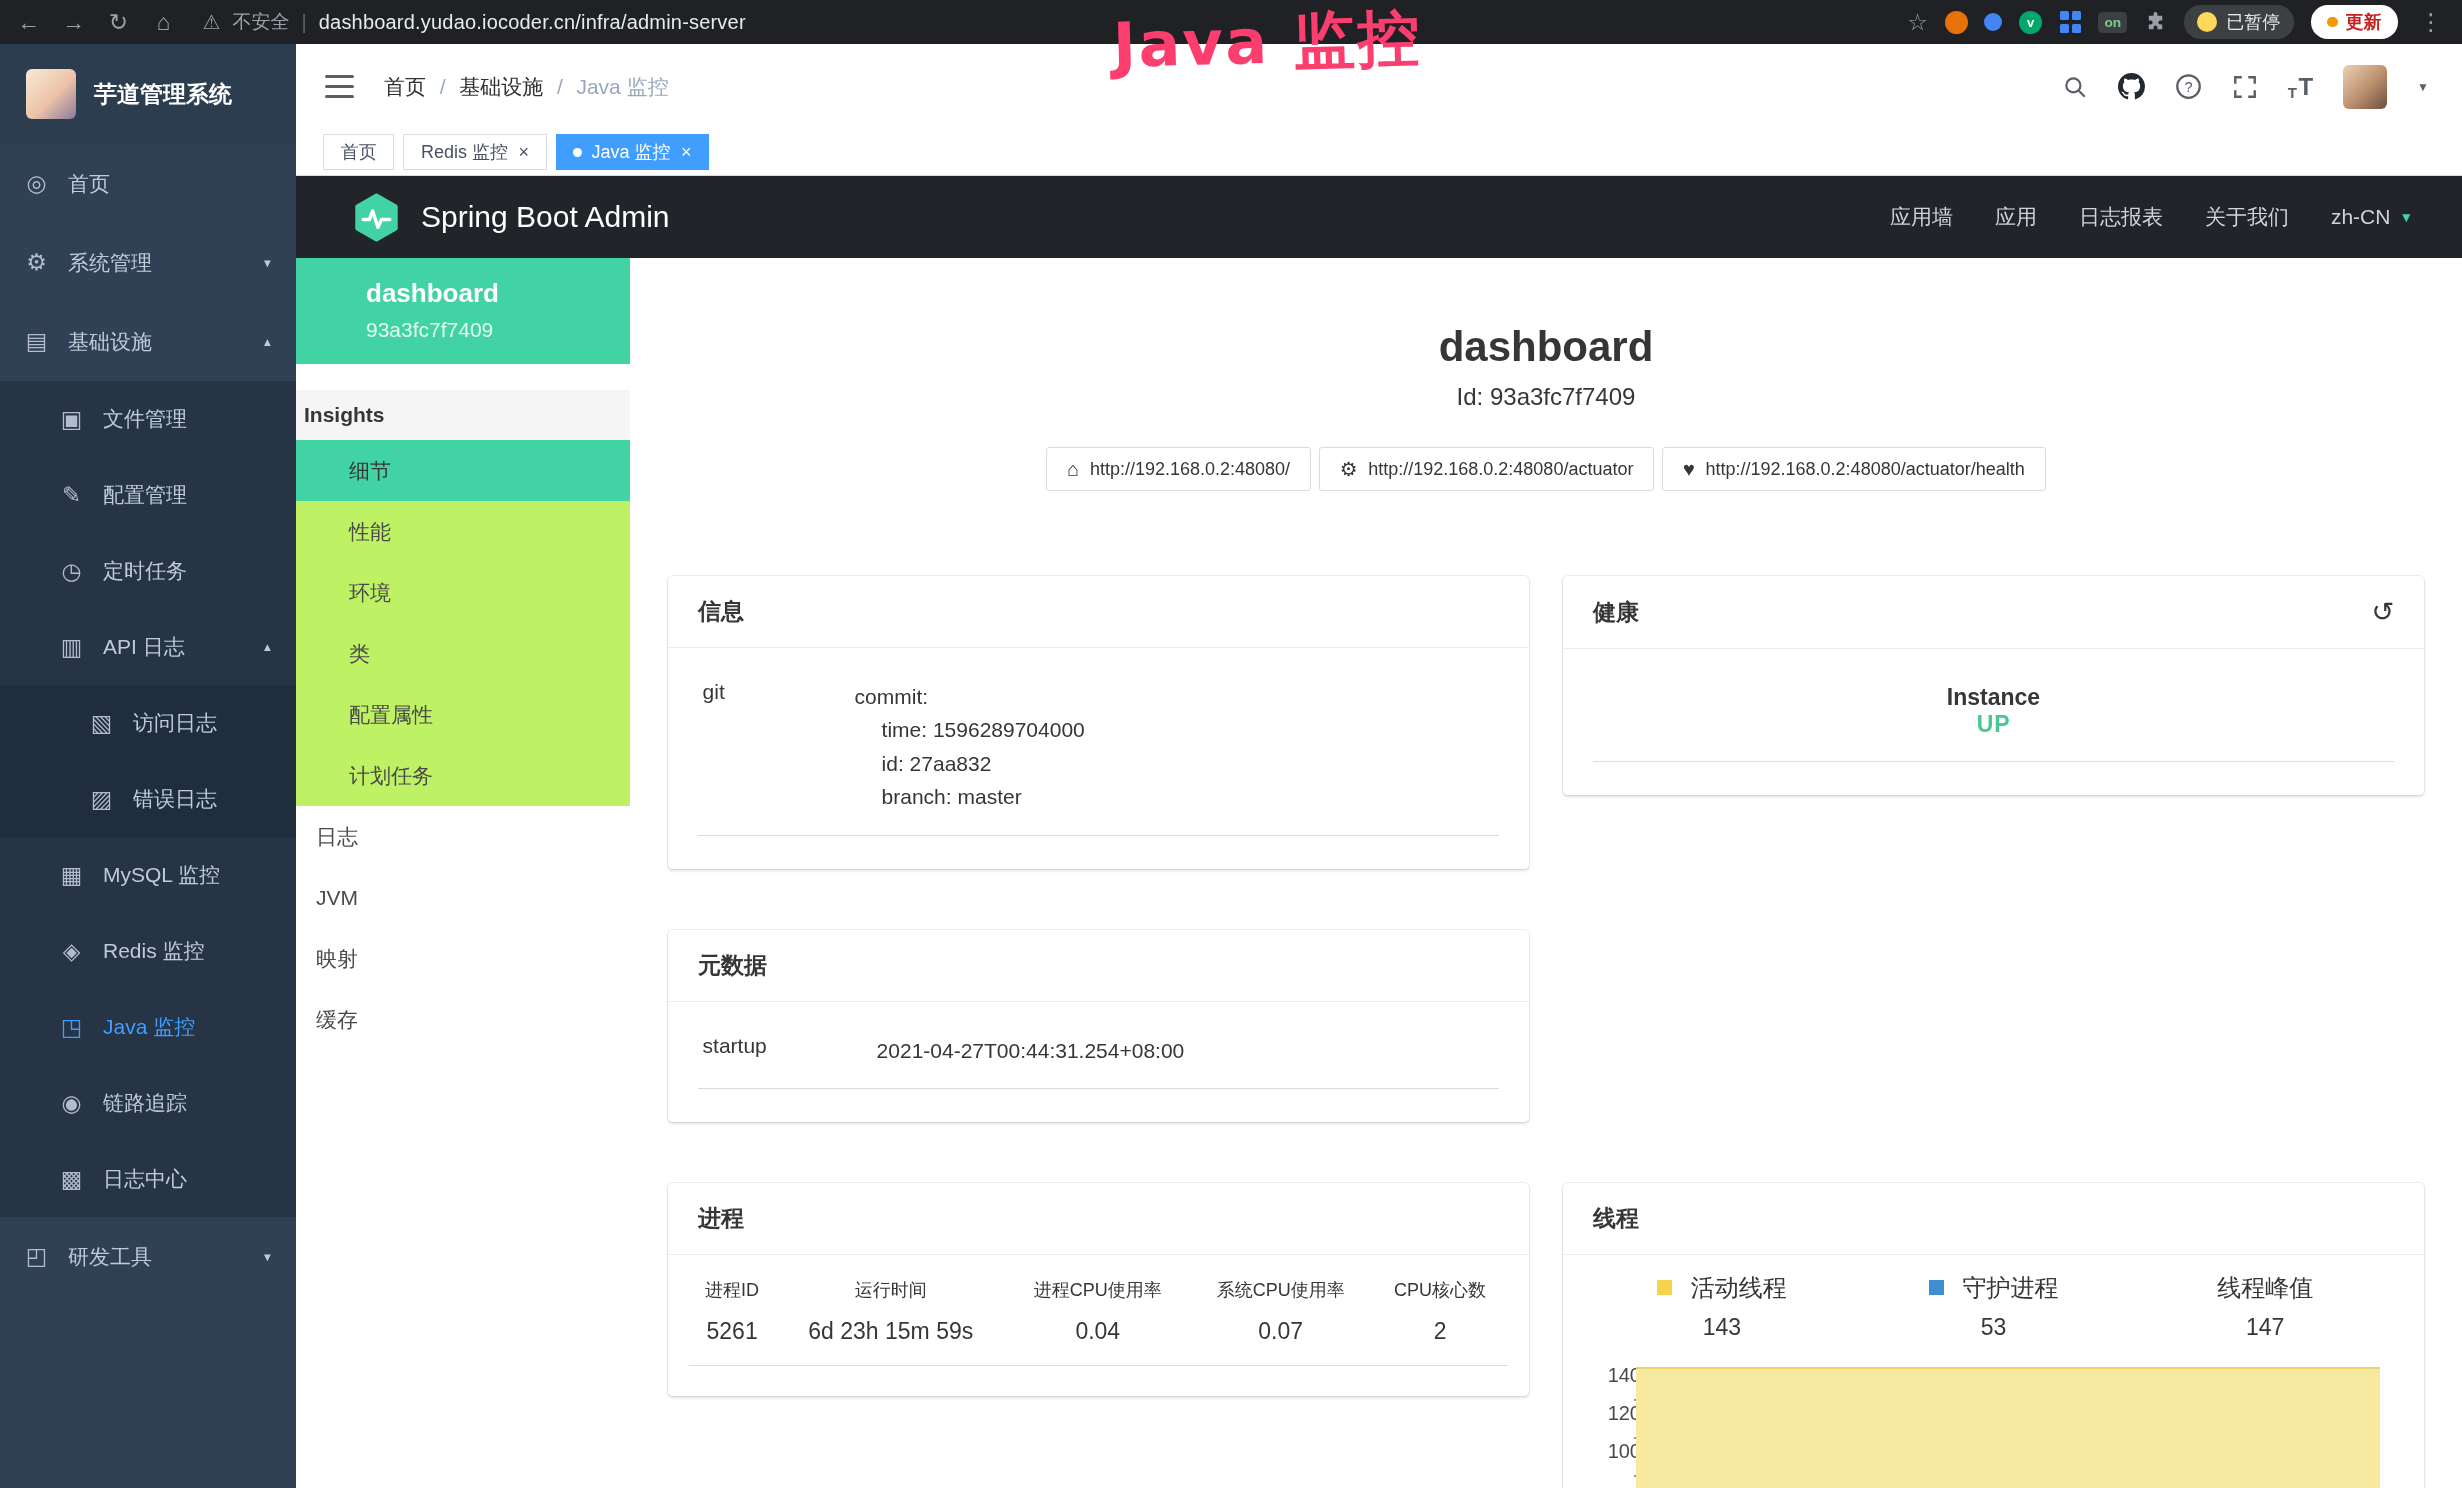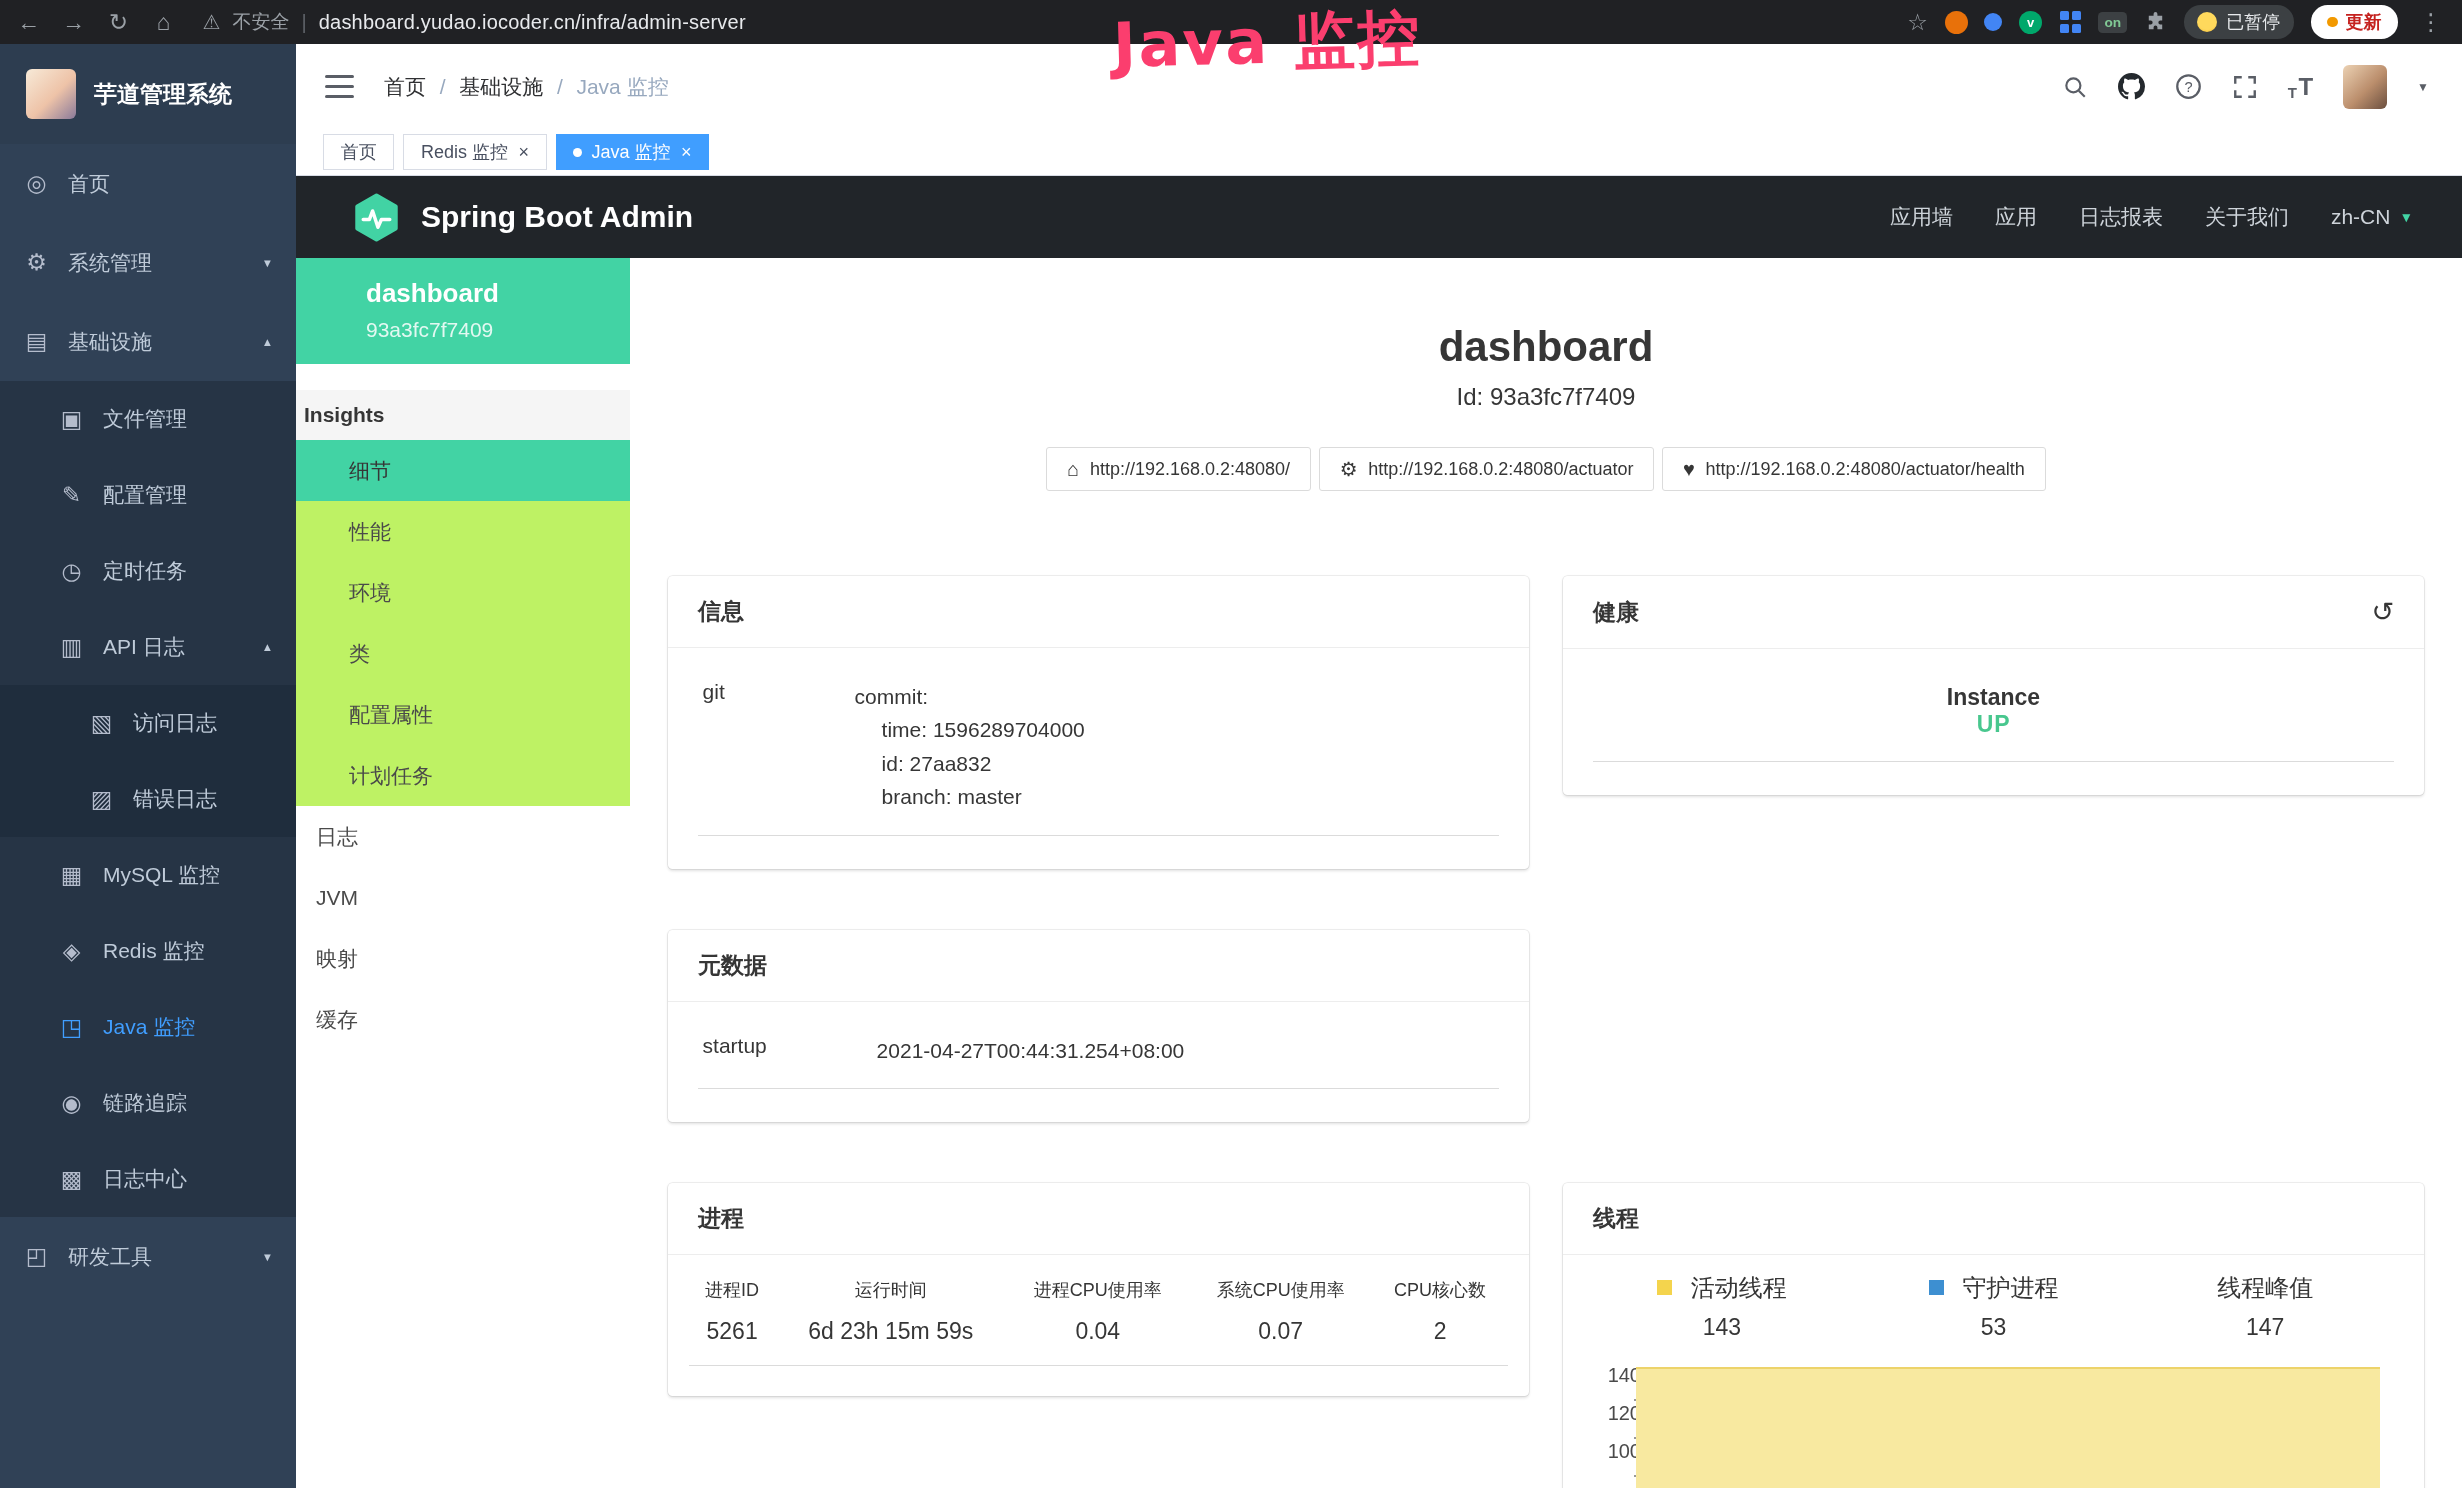--- a/index.html
+++ b/index.html
@@ -64,21 +64,21 @@
   
   .tab-bar { height: 47px; border-bottom: 0.8px solid #d8dce5; display: flex; align-items: center; gap: 9px; padding-left: 27px; background: #fff; }
   .tab { height: 36px; display: inline-flex; align-items: center; gap: 9px; padding: 0 16.7px; border: 0.8px solid #d8dce5; background: #fff; font-size: 18px; color: #495060; cursor: pointer; }
   .tab .dot { width: 9px; height: 9px; border-radius: 50%; background: #fff; }
   .tab .x { font-size: 18px; margin-left: 1.5px; }
   .tab.active { background: #409eff; border-color: #409eff; color: #fff; }
 
   
   .sba { flex: 1; display: flex; flex-direction: column; min-height: 0; }
   .sba-header { height: 82px; background: #212529; display: flex; align-items: center; padding: 0 49px 0 56px; flex-shrink: 0; }
-  .sba-brand { display: flex; align-items: center; gap: 20px; color: #fff; font-size: 30px; font-weight: bold; }
+  .sba-brand { display: flex; align-items: center; gap: 20px; color: #fff; font-size: 30px; font-weight: normal; }
   .sba-nav { margin-left: auto; display: flex; align-items: center; gap: 42px; font-size: 21px; color: #ced4da; }
   .sba-nav-item { cursor: pointer; }
   .sba-locale { display: inline-flex; align-items: center; gap: 9px; cursor: pointer; }
   .sba-caret { color: #42d3a4; font-size: 13.7px; }
 
   .sba-body { flex: 1; display: flex; min-height: 0; overflow: hidden; }
   .sba-side { width: 334px; flex-shrink: 0; background: #fff; }
   .instance-head { height: 106px; background: #42d3a4; color: #fff; padding: 20px 0 0 70px; cursor: pointer; }
   .instance-name { font-size: 26px; font-weight: bold; }
   .instance-id { font-size: 21px; opacity: .85; margin-top: 9px; }

